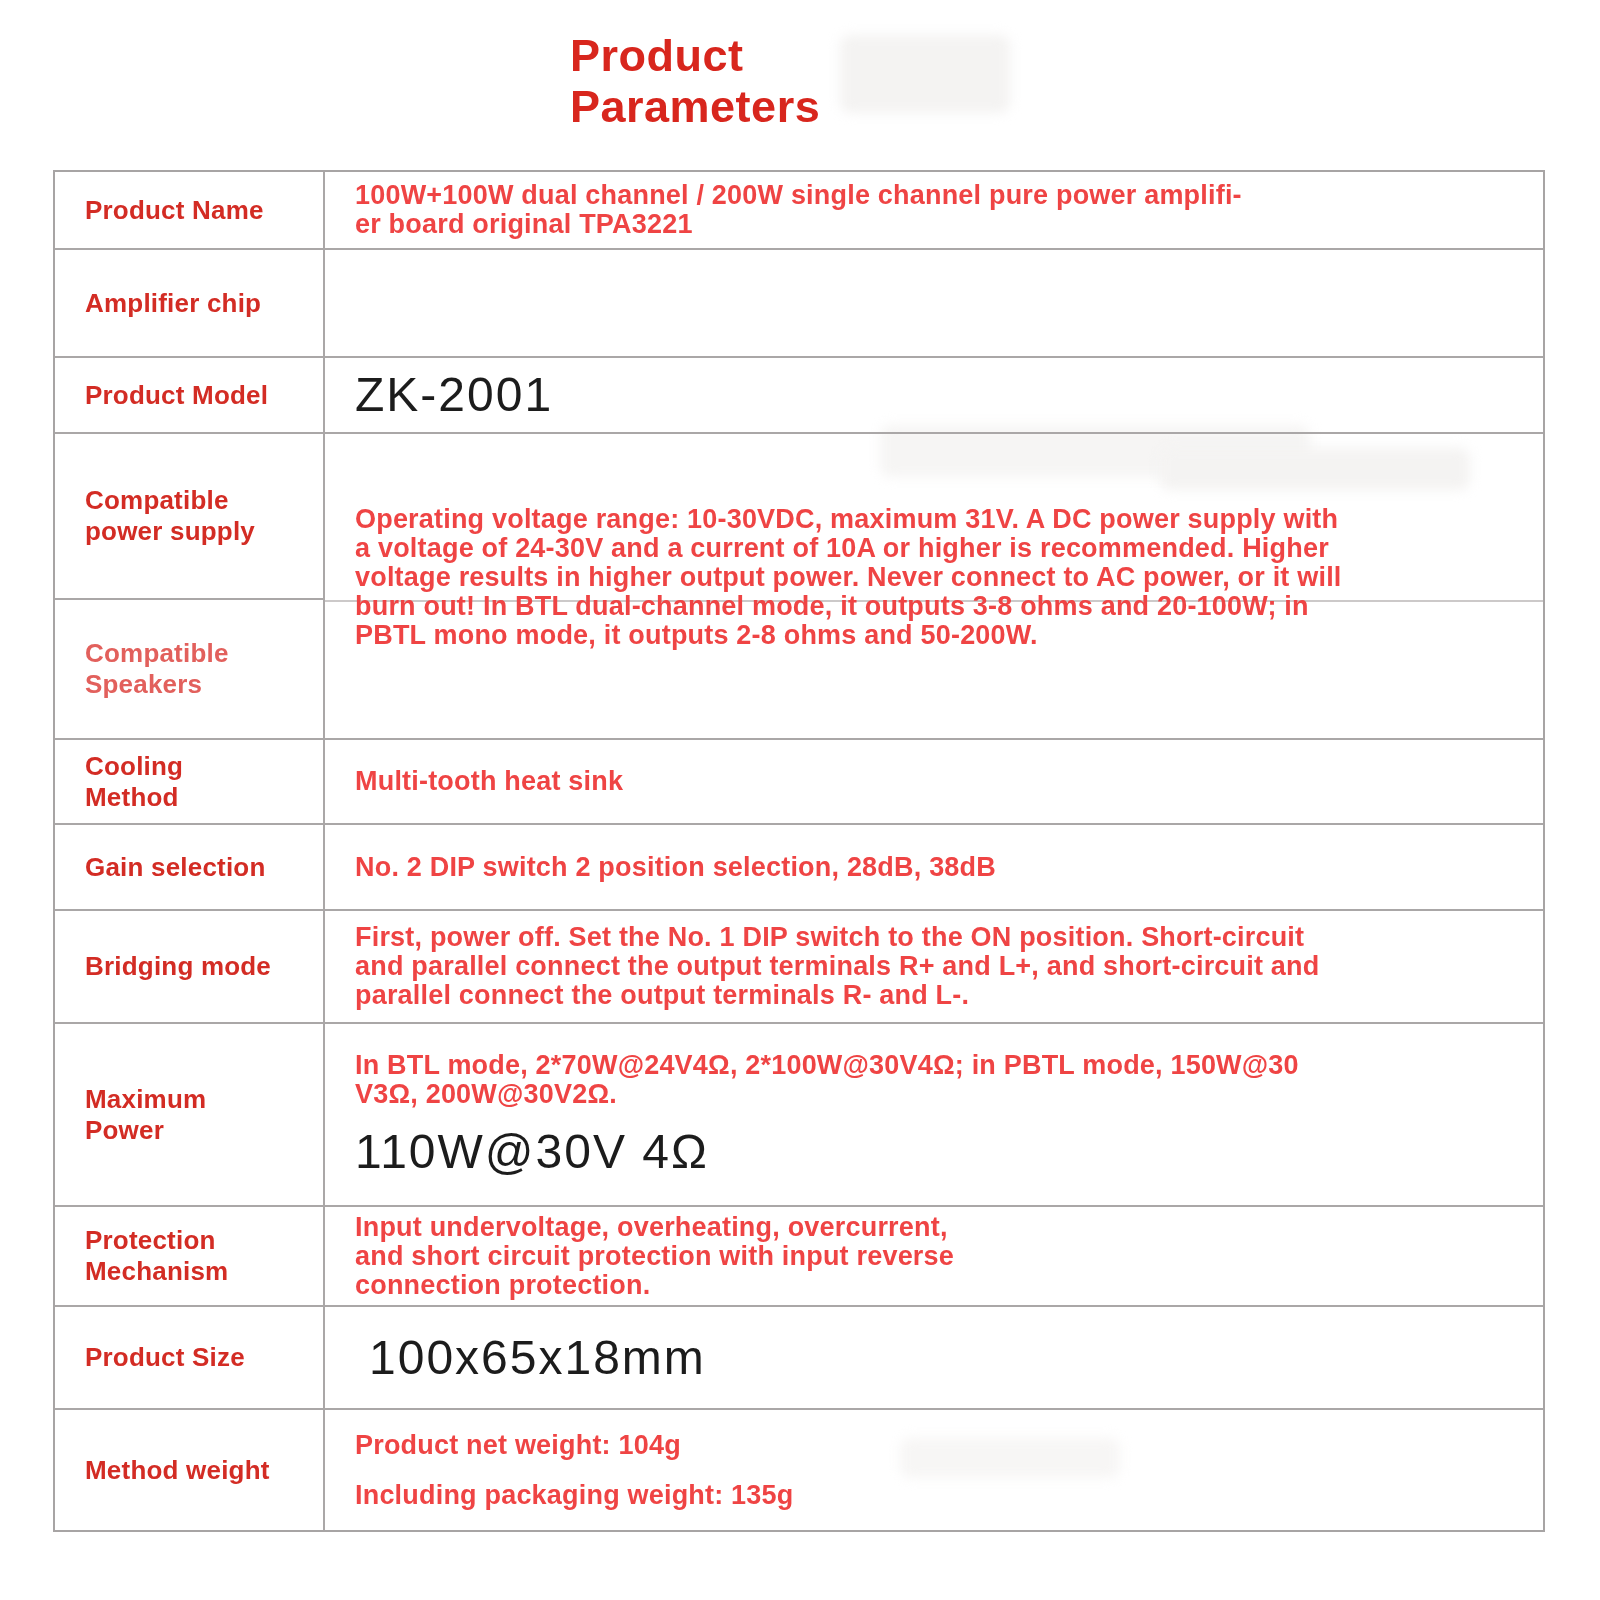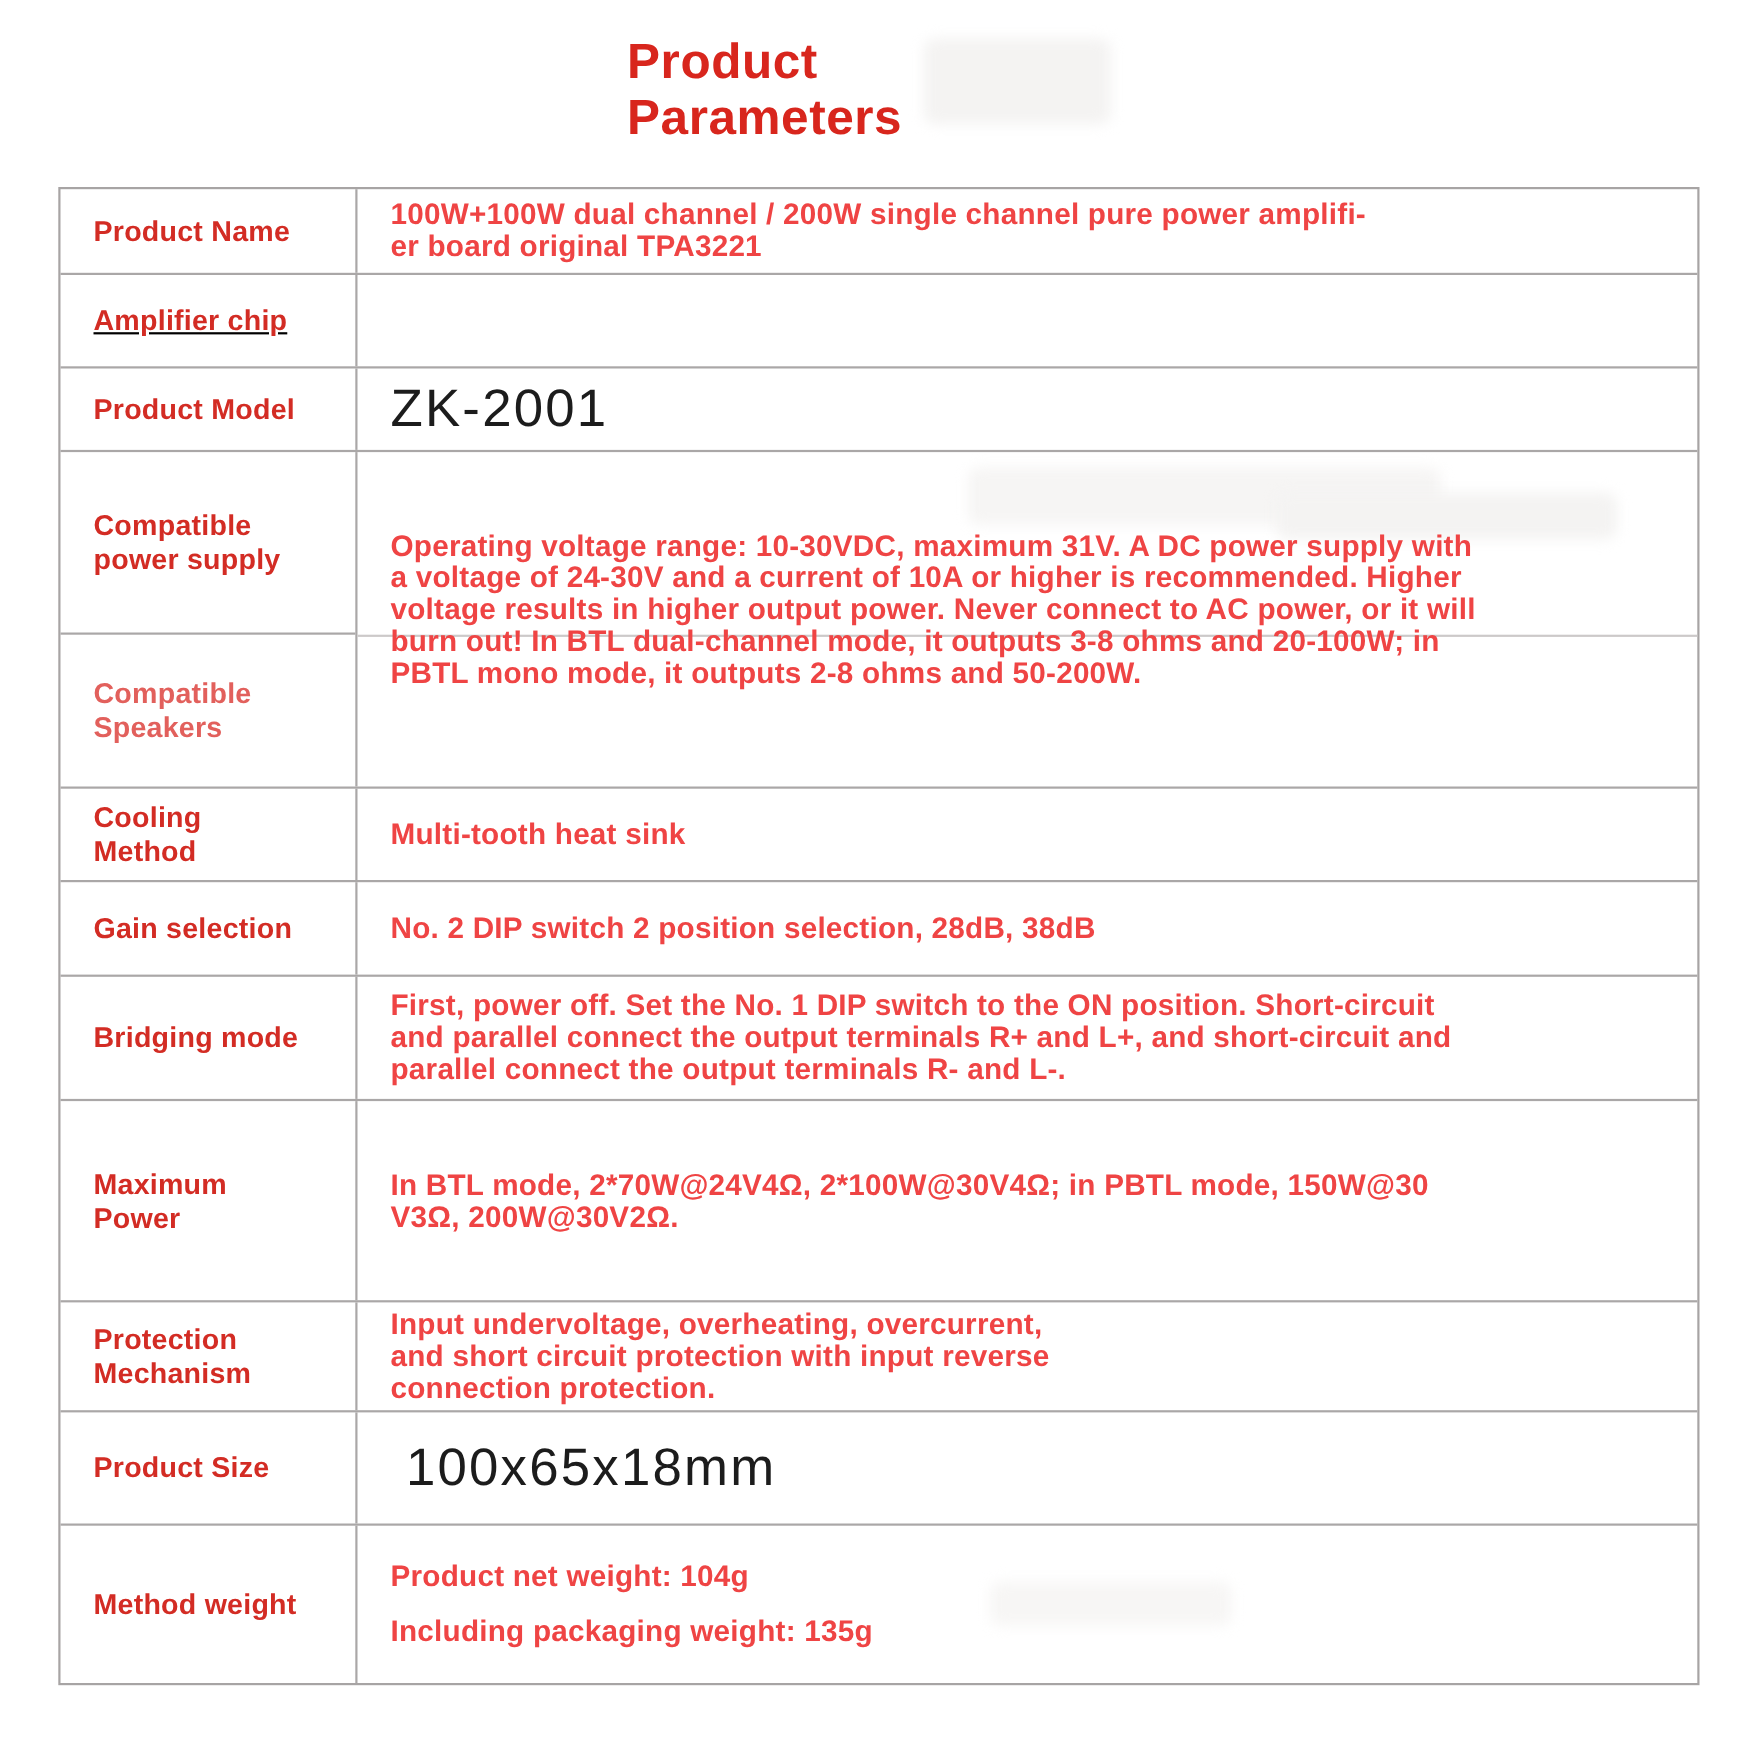--- a/index.html
+++ b/index.html
@@ -22,21 +22,21 @@
   .spec-table {
     position: absolute; left: 53px; top: 170px;
     width: 1492px; height: 1362px;
     border: 2px solid #a7a4a4; background: transparent;
     display: flex; flex-direction: column;
   }
   .row { display: flex; border-bottom: 2px solid #aaa7a7; flex: 0 0 auto; }
   .row:last-child { border-bottom: none; flex: 1 1 auto; }
 
   .r1  { height: 78px; }
-  .r2  { height: 85px; text-decoration: underline; }
+  .r2  { height: 108px; }
   .r3  { height: 76px; }
   .r45 { height: 306px; }
   .r6  { height: 85px; }
   .r7  { height: 86px; }
   .r8  { height: 113px; }
   .r9  { height: 183px; }
   .r10 { height: 100px; }
   .r11 { height: 103px; gap: 14px; }
 
   .cell-label {
@@ -181,20 +181,21 @@
   </div>
 
   <div class="row r9">
     <div class="cell-label">
       <span class="label">Maximum
 Power</span>
     </div>
     <div class="cell-value">
       <span class="val">In BTL mode, 2*70W@24V4Ω, 2*100W@30V4Ω; in PBTL mode, 150W@30
 V3Ω, 200W@30V2Ω.</span>
+      <span class="val-big gap-top">110W@30V 4Ω</span>
     </div>
   </div>
 
   <div class="row r10">
     <div class="cell-label">
       <span class="label">Protection
 Mechanism</span>
     </div>
     <div class="cell-value">
       <span class="val">Input undervoltage, overheating, overcurrent,

